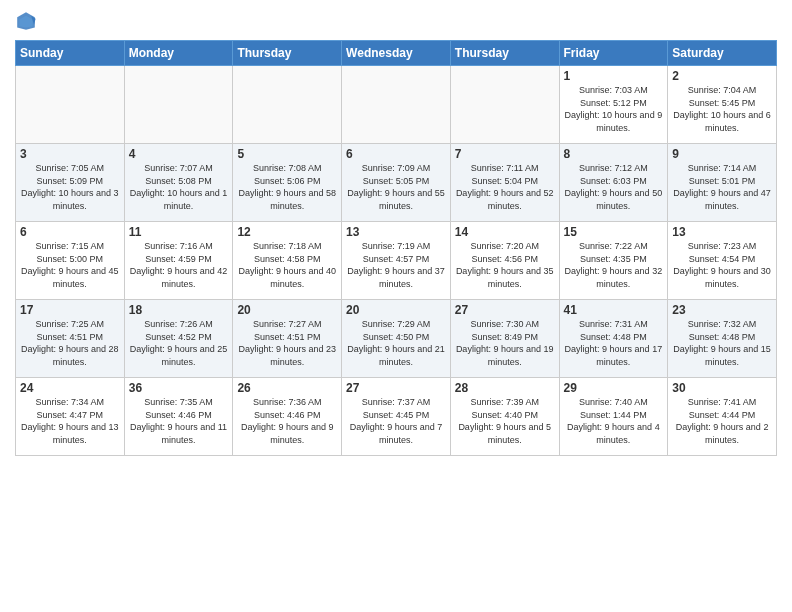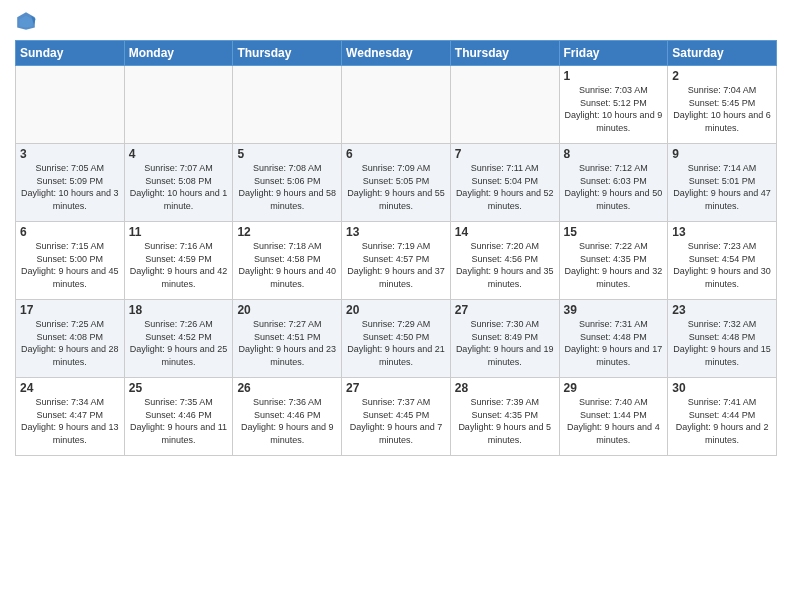--- a/index.html
+++ b/index.html
@@ -233,21 +233,21 @@
             <span class="day-number">13</span>
             <div class="day-info">Sunrise: 7:23 AM
 Sunset: 4:54 PM
 Daylight: 9 hours and 30 minutes.</div>
           </td>
         </tr>
         <tr>
           <td>
             <span class="day-number">17</span>
             <div class="day-info">Sunrise: 7:25 AM
-Sunset: 4:08 PM
+Sunset: 4:51 PM
 Daylight: 9 hours and 28 minutes.</div>
           </td>
           <td>
             <span class="day-number">18</span>
             <div class="day-info">Sunrise: 7:26 AM
 Sunset: 4:52 PM
 Daylight: 9 hours and 25 minutes.</div>
           </td>
           <td>
             <span class="day-number">20</span>
@@ -261,61 +261,61 @@
 Sunset: 4:50 PM
 Daylight: 9 hours and 21 minutes.</div>
           </td>
           <td>
             <span class="day-number">27</span>
             <div class="day-info">Sunrise: 7:30 AM
 Sunset: 8:49 PM
 Daylight: 9 hours and 19 minutes.</div>
           </td>
           <td>
-            <span class="day-number">39</span>
+            <span class="day-number">41</span>
             <div class="day-info">Sunrise: 7:31 AM
 Sunset: 4:48 PM
 Daylight: 9 hours and 17 minutes.</div>
           </td>
           <td>
             <span class="day-number">23</span>
             <div class="day-info">Sunrise: 7:32 AM
 Sunset: 4:48 PM
 Daylight: 9 hours and 15 minutes.</div>
           </td>
         </tr>
         <tr>
           <td>
             <span class="day-number">24</span>
             <div class="day-info">Sunrise: 7:34 AM
 Sunset: 4:47 PM
 Daylight: 9 hours and 13 minutes.</div>
           </td>
           <td>
-            <span class="day-number">25</span>
+            <span class="day-number">36</span>
             <div class="day-info">Sunrise: 7:35 AM
 Sunset: 4:46 PM
 Daylight: 9 hours and 11 minutes.</div>
           </td>
           <td>
             <span class="day-number">26</span>
             <div class="day-info">Sunrise: 7:36 AM
 Sunset: 4:46 PM
 Daylight: 9 hours and 9 minutes.</div>
           </td>
           <td>
             <span class="day-number">27</span>
             <div class="day-info">Sunrise: 7:37 AM
 Sunset: 4:45 PM
 Daylight: 9 hours and 7 minutes.</div>
           </td>
           <td>
             <span class="day-number">28</span>
             <div class="day-info">Sunrise: 7:39 AM
-Sunset: 4:35 PM
+Sunset: 4:40 PM
 Daylight: 9 hours and 5 minutes.</div>
           </td>
           <td>
             <span class="day-number">29</span>
             <div class="day-info">Sunrise: 7:40 AM
 Sunset: 1:44 PM
 Daylight: 9 hours and 4 minutes.</div>
           </td>
           <td>
             <span class="day-number">30</span>

